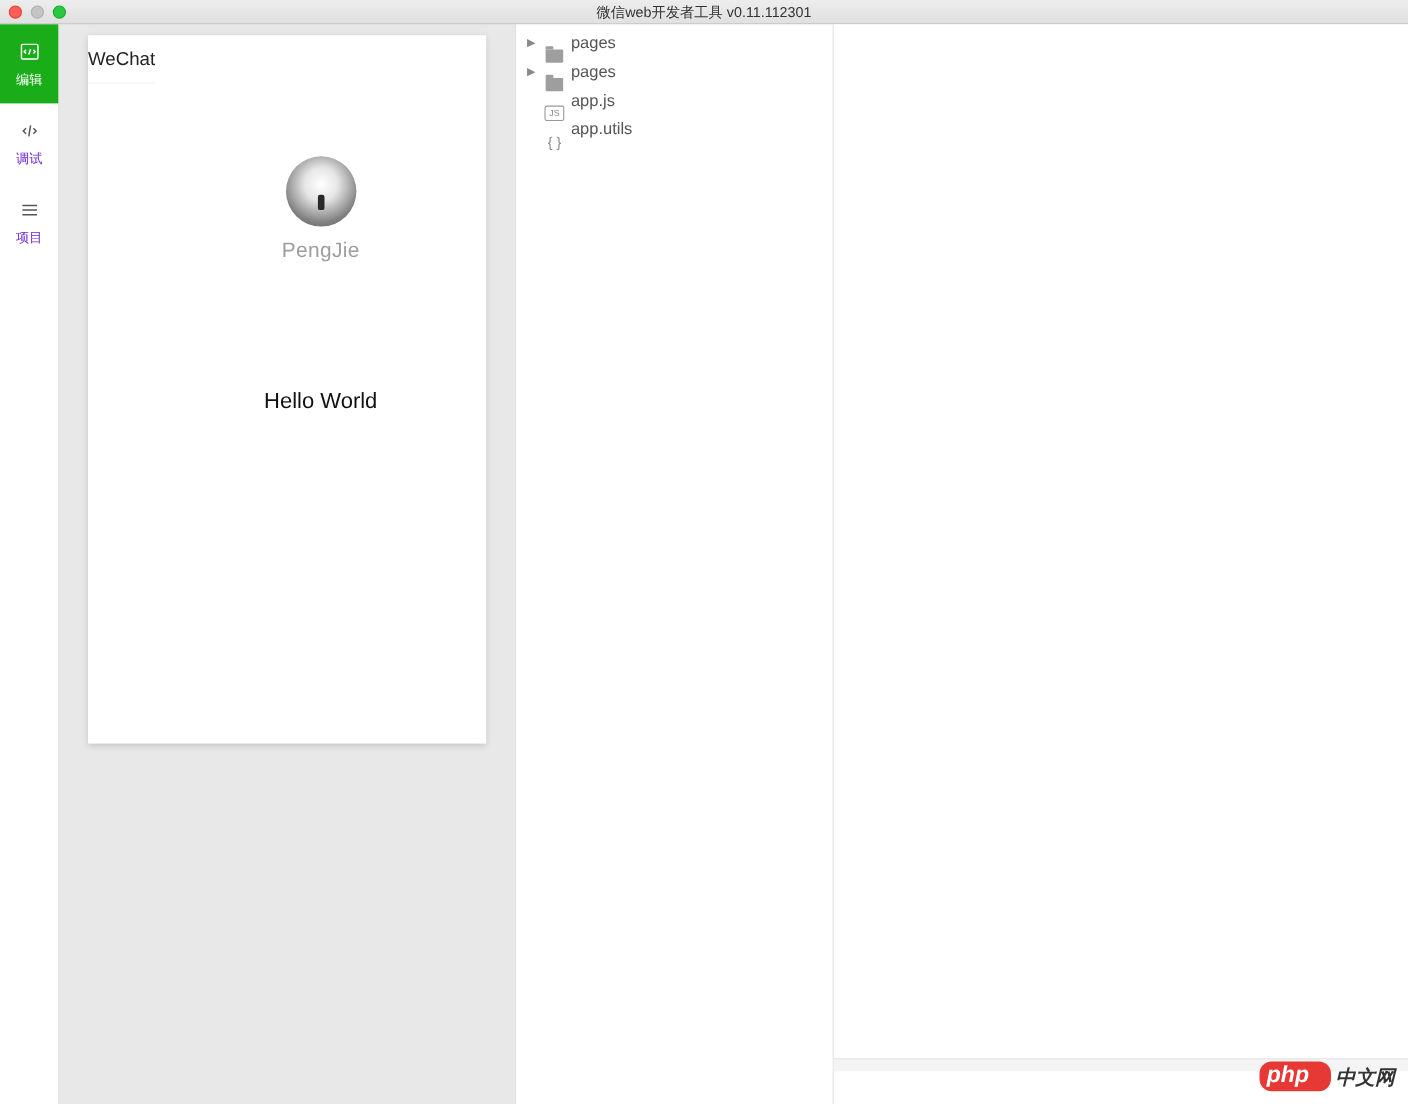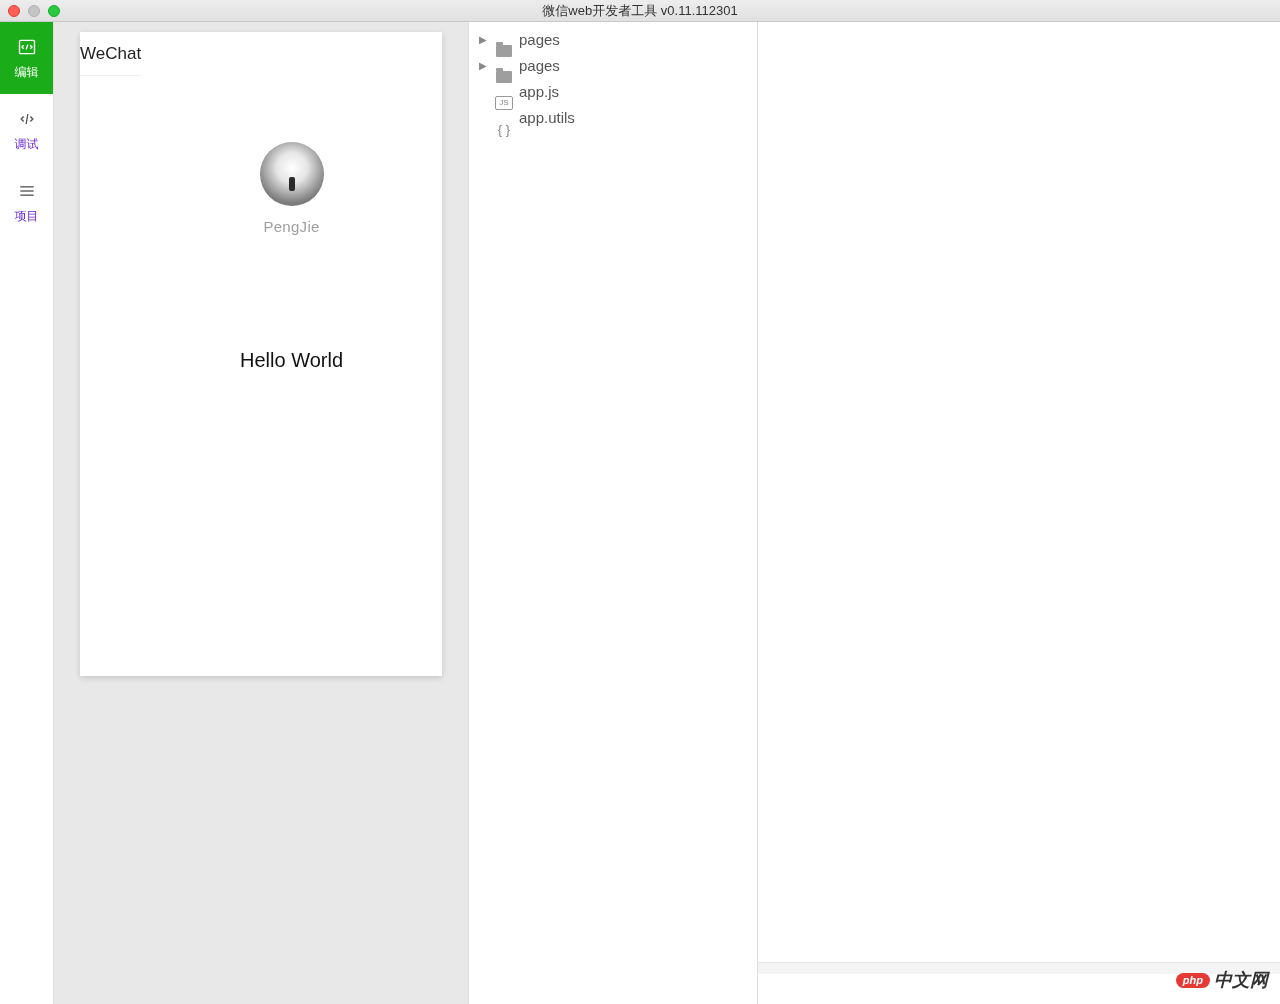--- a/index.html
+++ b/index.html
@@ -85,21 +85,21 @@
     }
     .avatar::after {
       content: "";
       position: absolute;
       left: 50%; top: 55%;
       width: 6px; height: 14px;
       background: #2a2a2a;
       transform: translateX(-50%);
       border-radius: 2px;
     }
-    .username { margin-top: 12px; font-size: 15px; color: #9e9e9e; letter-spacing: .3px; }
+    .username { margin-top: 12px; font-size: 19px; color: #9e9e9e; letter-spacing: .3px; }
     .hello { margin-top: 114px; font-size: 20px; color: #111; }
 
     
     .tree-panel {
       width: 290px;
       background: #fff;
       border-left: 1px solid #ddd;
       border-right: 1px solid #ddd;
       padding: 4px 0;
     }
@@ -143,23 +143,23 @@
       font-size: 18px;
       font-weight: bold;
       color: #333;
       font-style: italic;
     }
     .wm-badge {
       background: #e63935;
       color: #fff;
       font-style: italic;
       font-weight: bold;
-      padding: 1px 7px 2px 7px;
+      padding: 1px 20px 2px 7px;
       border-radius: 11px;
-      font-size: 11px;
+      font-size: 21px;
     }
   </style>
 </head>
 <body>
 
 <div class="titlebar">
   <div class="window-controls">
     <div class="win-btn win-close"></div>
     <div class="win-btn win-min"></div>
     <div class="win-btn win-max"></div>

